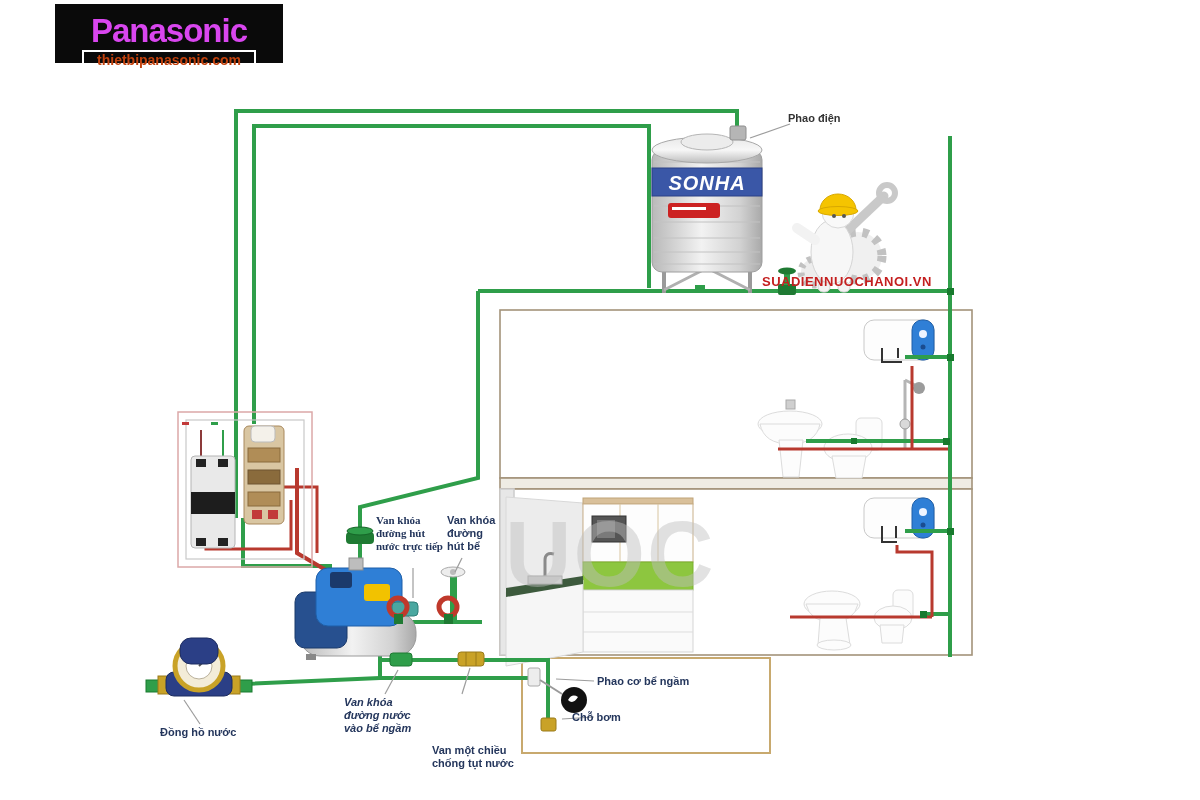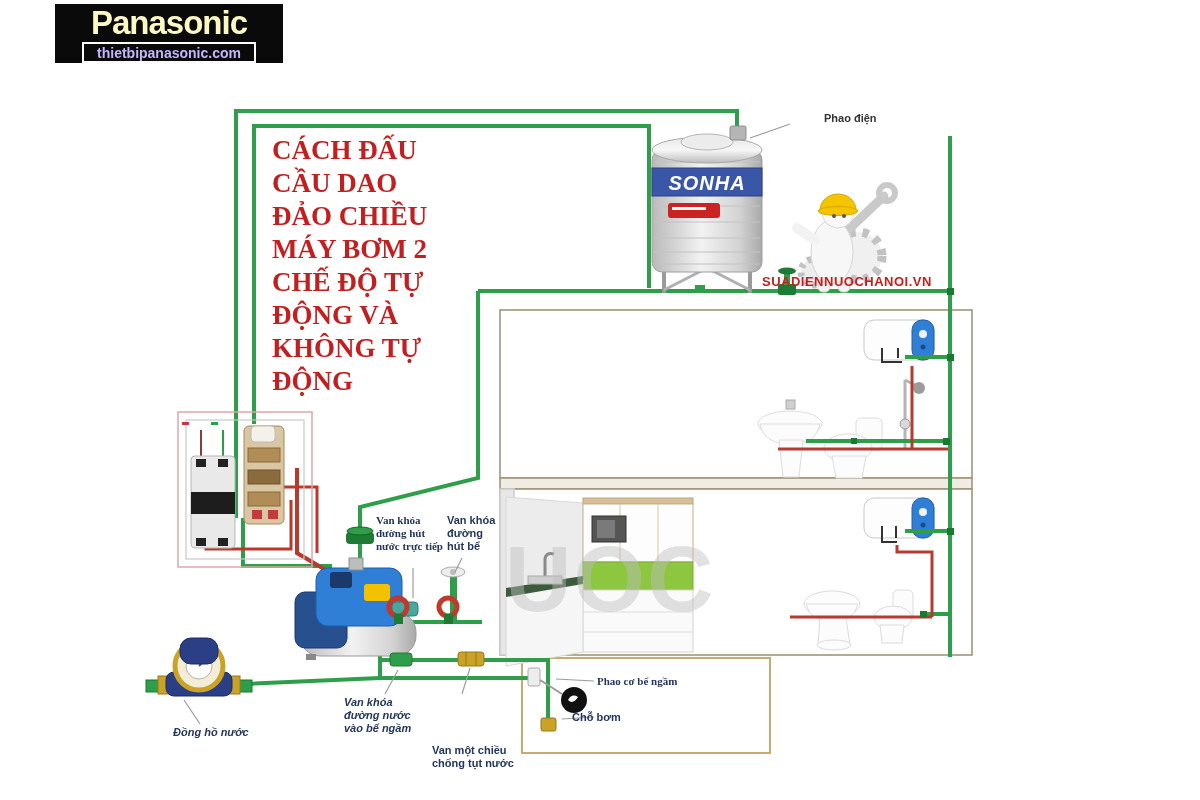--- a/index.html
+++ b/index.html
@@ -5,26 +5,26 @@
   html,body{margin:0;padding:0;background:#fff;}
   #stage{position:relative;width:1200px;height:800px;background:#fff;overflow:hidden;
          font-family:"Liberation Sans",sans-serif;}
   svg{position:absolute;left:0;top:0;}
   .lbl{position:absolute;font:bold 11px/13px "Liberation Sans",sans-serif;color:#24365c;}
   .lbl.dark{color:#333;}
   #title{position:absolute;left:272px;top:134px;width:210px;
          font:bold 27px/33px "Liberation Serif",serif;color:#c22020;white-space:pre-line;}
   #logo{position:absolute;left:55px;top:4px;width:228px;height:59px;background:#0a0a0a;
         display:flex;flex-direction:column;align-items:center;justify-content:flex-start;}
-  #logo .pn{color:#fef9c3;font:bold 33px/36px "Liberation Sans",sans-serif;letter-spacing:-1px;margin-top:1px;text-align:center;}
-  #logo .site{margin-top:1px;border:2px solid #fff;color:#c4b5fd;font:bold 14px/16px "Liberation Sans",sans-serif;
+  #logo .pn{color:#d946ef;font:bold 33px/36px "Liberation Sans",sans-serif;letter-spacing:-1px;margin-top:9px;text-align:center;}
+  #logo .site{margin-top:1px;border:2px solid #fff;color:#c2410c;font:bold 14px/16px "Liberation Sans",sans-serif;
         padding:0 13px;height:17px;display:flex;align-items:center;}
   #wm-red{position:absolute;left:762px;top:275px;font:bold 13px/14px "Liberation Sans",sans-serif;
         color:#c41f1f;letter-spacing:.5px;}
-  #wm-uoc{position:absolute;left:505px;top:533px;font:bold 92px/92px "Liberation Sans",sans-serif;
+  #wm-uoc{position:absolute;left:505px;top:508px;font:bold 92px/92px "Liberation Sans",sans-serif;
         color:#bfbfbf;opacity:.45;letter-spacing:2px;}
   #sonha{position:absolute;left:652px;top:170px;width:110px;height:26px;display:flex;
         align-items:center;justify-content:center;color:#fff;
         font:bold italic 20px "Liberation Sans",sans-serif;letter-spacing:1px;text-align:right;}
 </style>
 </head>
 <body>
 
 <div id="stage">
 
@@ -292,36 +292,28 @@
     <line x1="594" y1="681" x2="556" y2="679"></line>
     <line x1="594" y1="717" x2="562" y2="719"></line>
   </g>
 </svg>
 
 <div id="logo">
   <div class="pn">Panasonic</div>
   <div class="site">thietbipanasonic.com</div>
 </div>
 
-<div id="title">CÁCH ĐẤU
-CẦU DAO
-ĐẢO CHIỀU
-MÁY BƠM 2
-CHẾ ĐỘ TỰ
-ĐỘNG VÀ
-KHÔNG TỰ
-ĐỘNG</div>
 
 <div id="sonha">SONHA</div>
 
 <div id="wm-uoc">UOC</div>
 <div id="wm-red">SUADIENNUOCHANOI.VN</div>
 
-<div class="lbl dark" style="left:824px;top:112px;">Phao điện</div>
+<div class="lbl dark" style="left:740px;top:112px;padding-left:48px;">Phao điện</div>
 <div class="lbl" style="left:376px;top:514px;width:68px;font-family:Liberation Serif, serif;">Van khóa đường hút nước trực tiếp</div>
 <div class="lbl" style="left:447px;top:514px;width:55px;">Van khóa đường hút bể</div>
-<div class="lbl" style="left:173px;top:726px;white-space:nowrap;font-style:italic;">Đồng hồ nước</div>
+<div class="lbl" style="left:160px;top:726px;white-space:nowrap;">Đồng hồ nước</div>
 <div class="lbl" style="left:344px;top:696px;width:78px;font-style:italic;">Van khóa đường nước vào bể ngầm</div>
 <div class="lbl" style="left:432px;top:696px;width:88px;margin-top:48px;">Van một chiều chống tụt nước</div>
-<div class="lbl" style="left:597px;top:675px;white-space:nowrap;font-family:Liberation Serif, serif;">Phao cơ bể ngầm</div>
+<div class="lbl" style="left:597px;top:675px;white-space:nowrap;">Phao cơ bể ngầm</div>
 <div class="lbl" style="left:572px;top:711px;white-space:nowrap;">Chỗ bơm</div>
 
 </div>
 
 </body></html>

